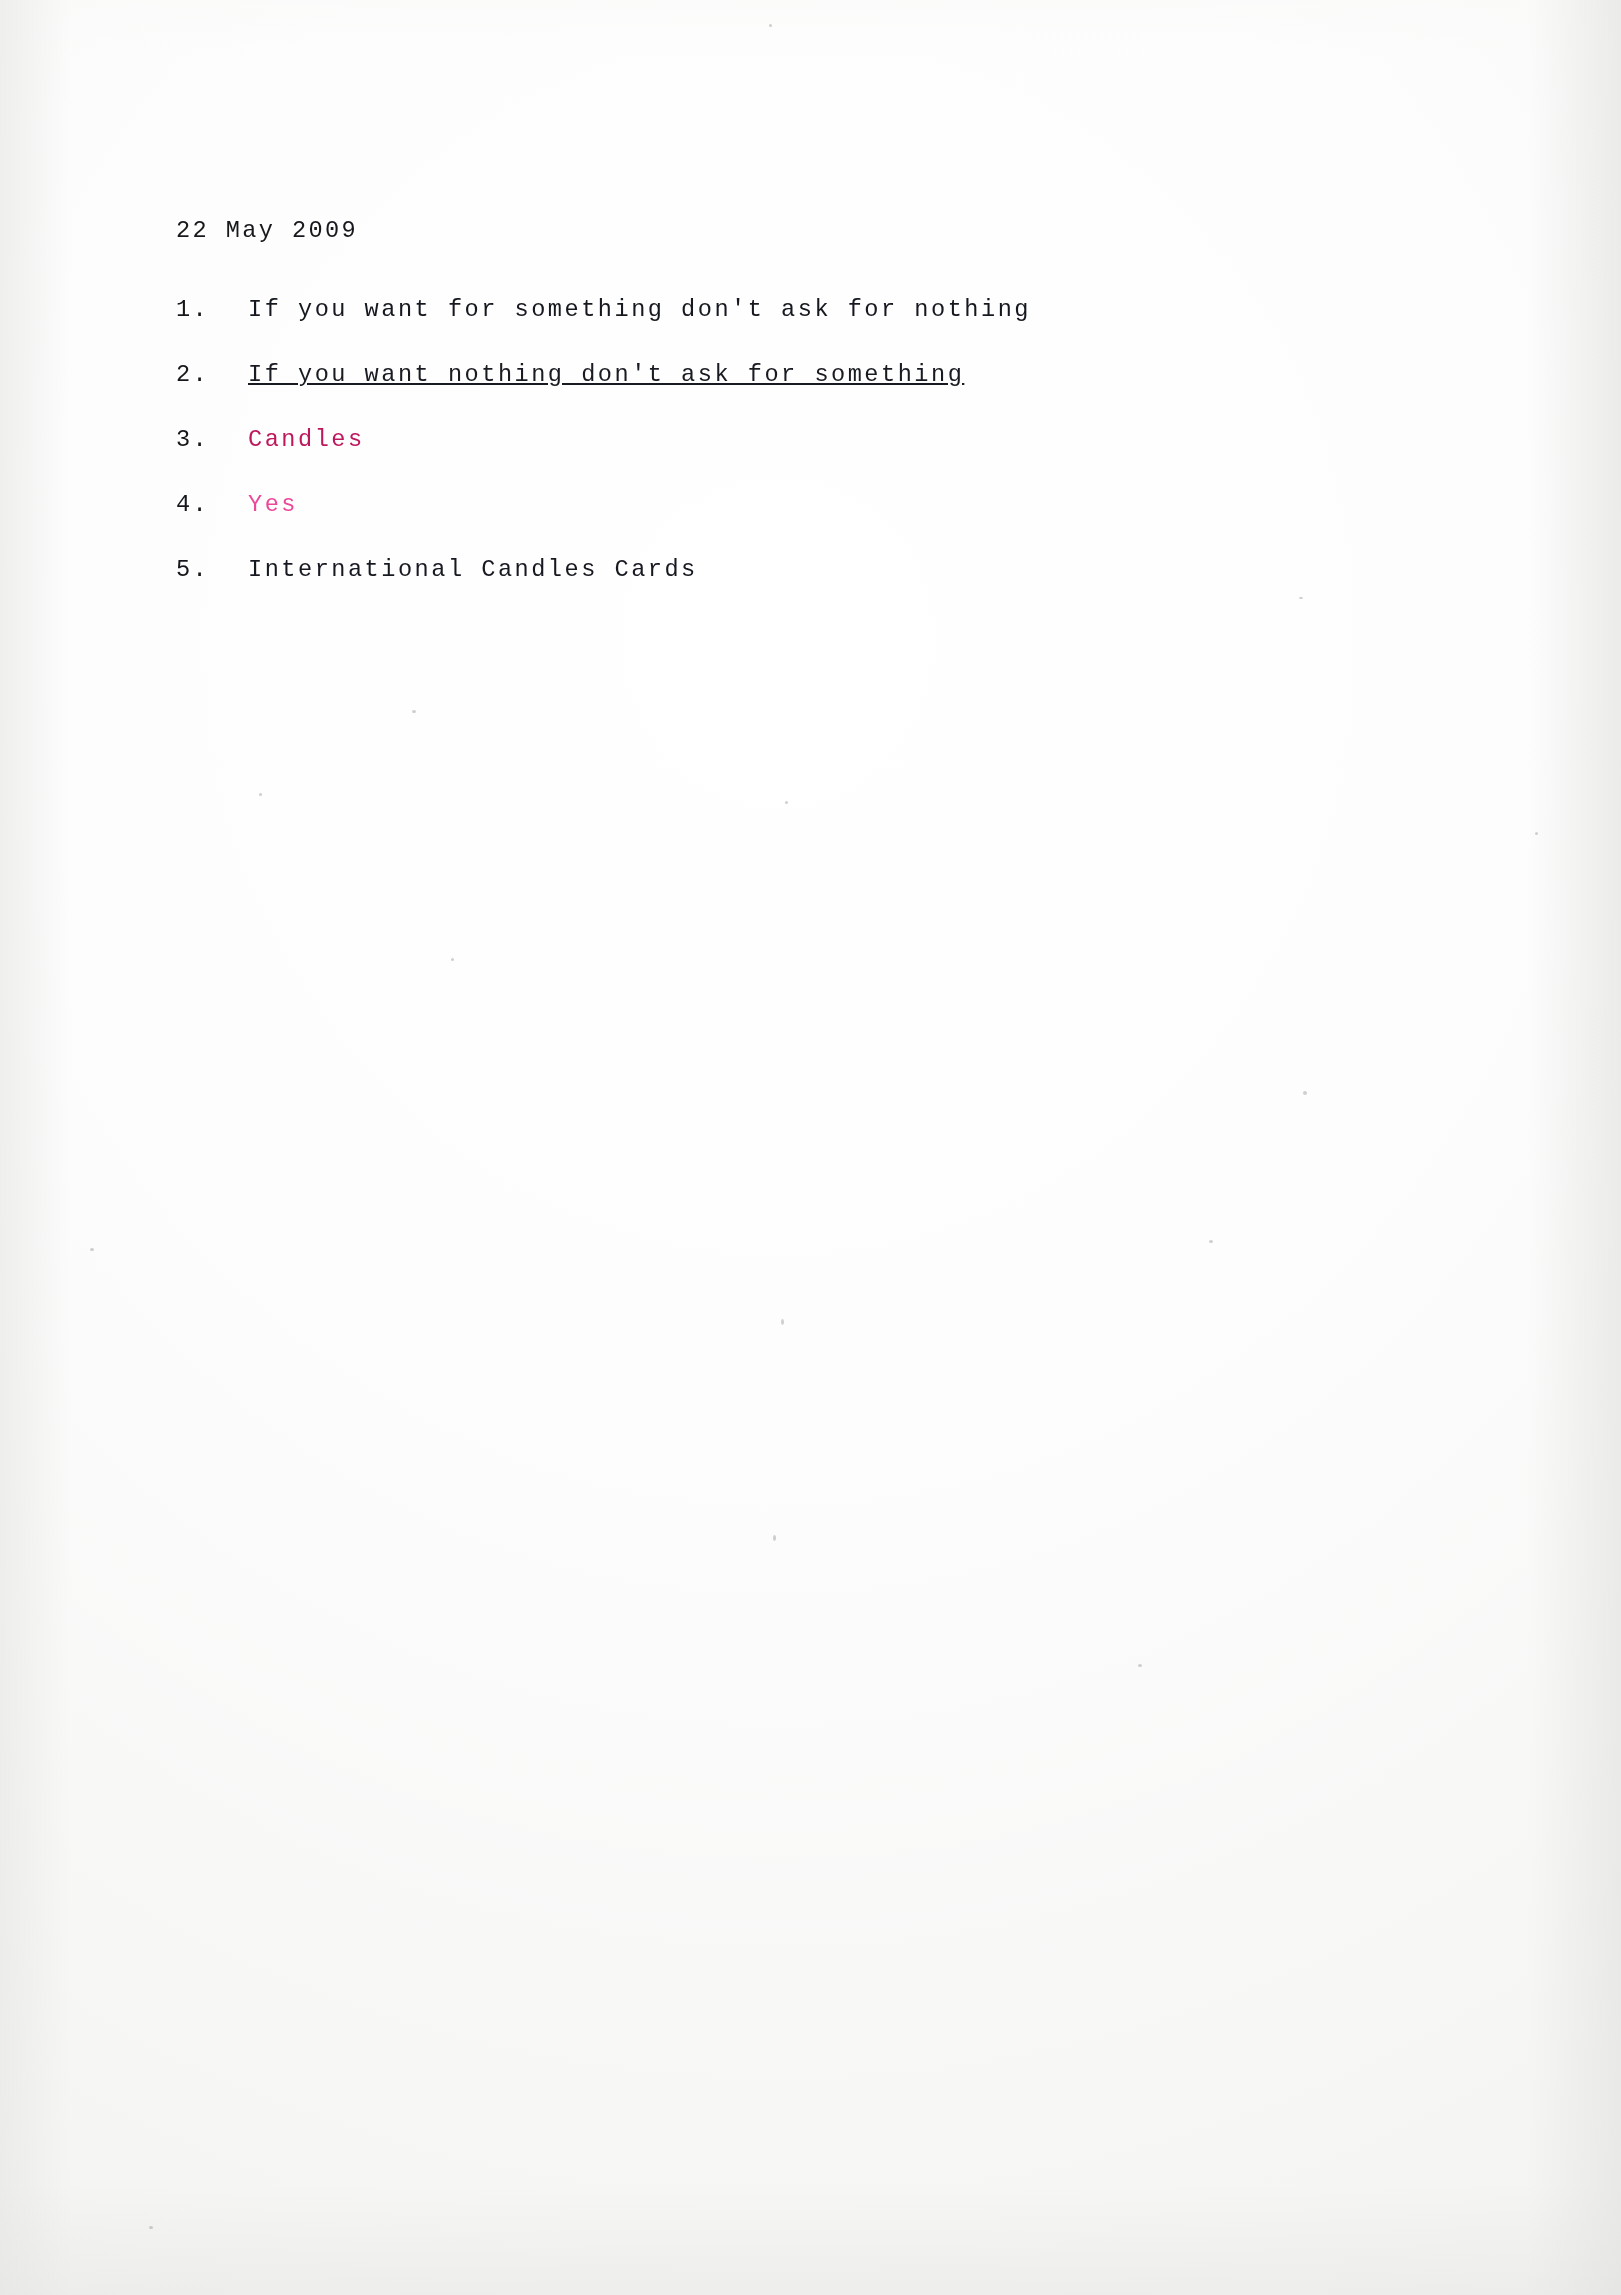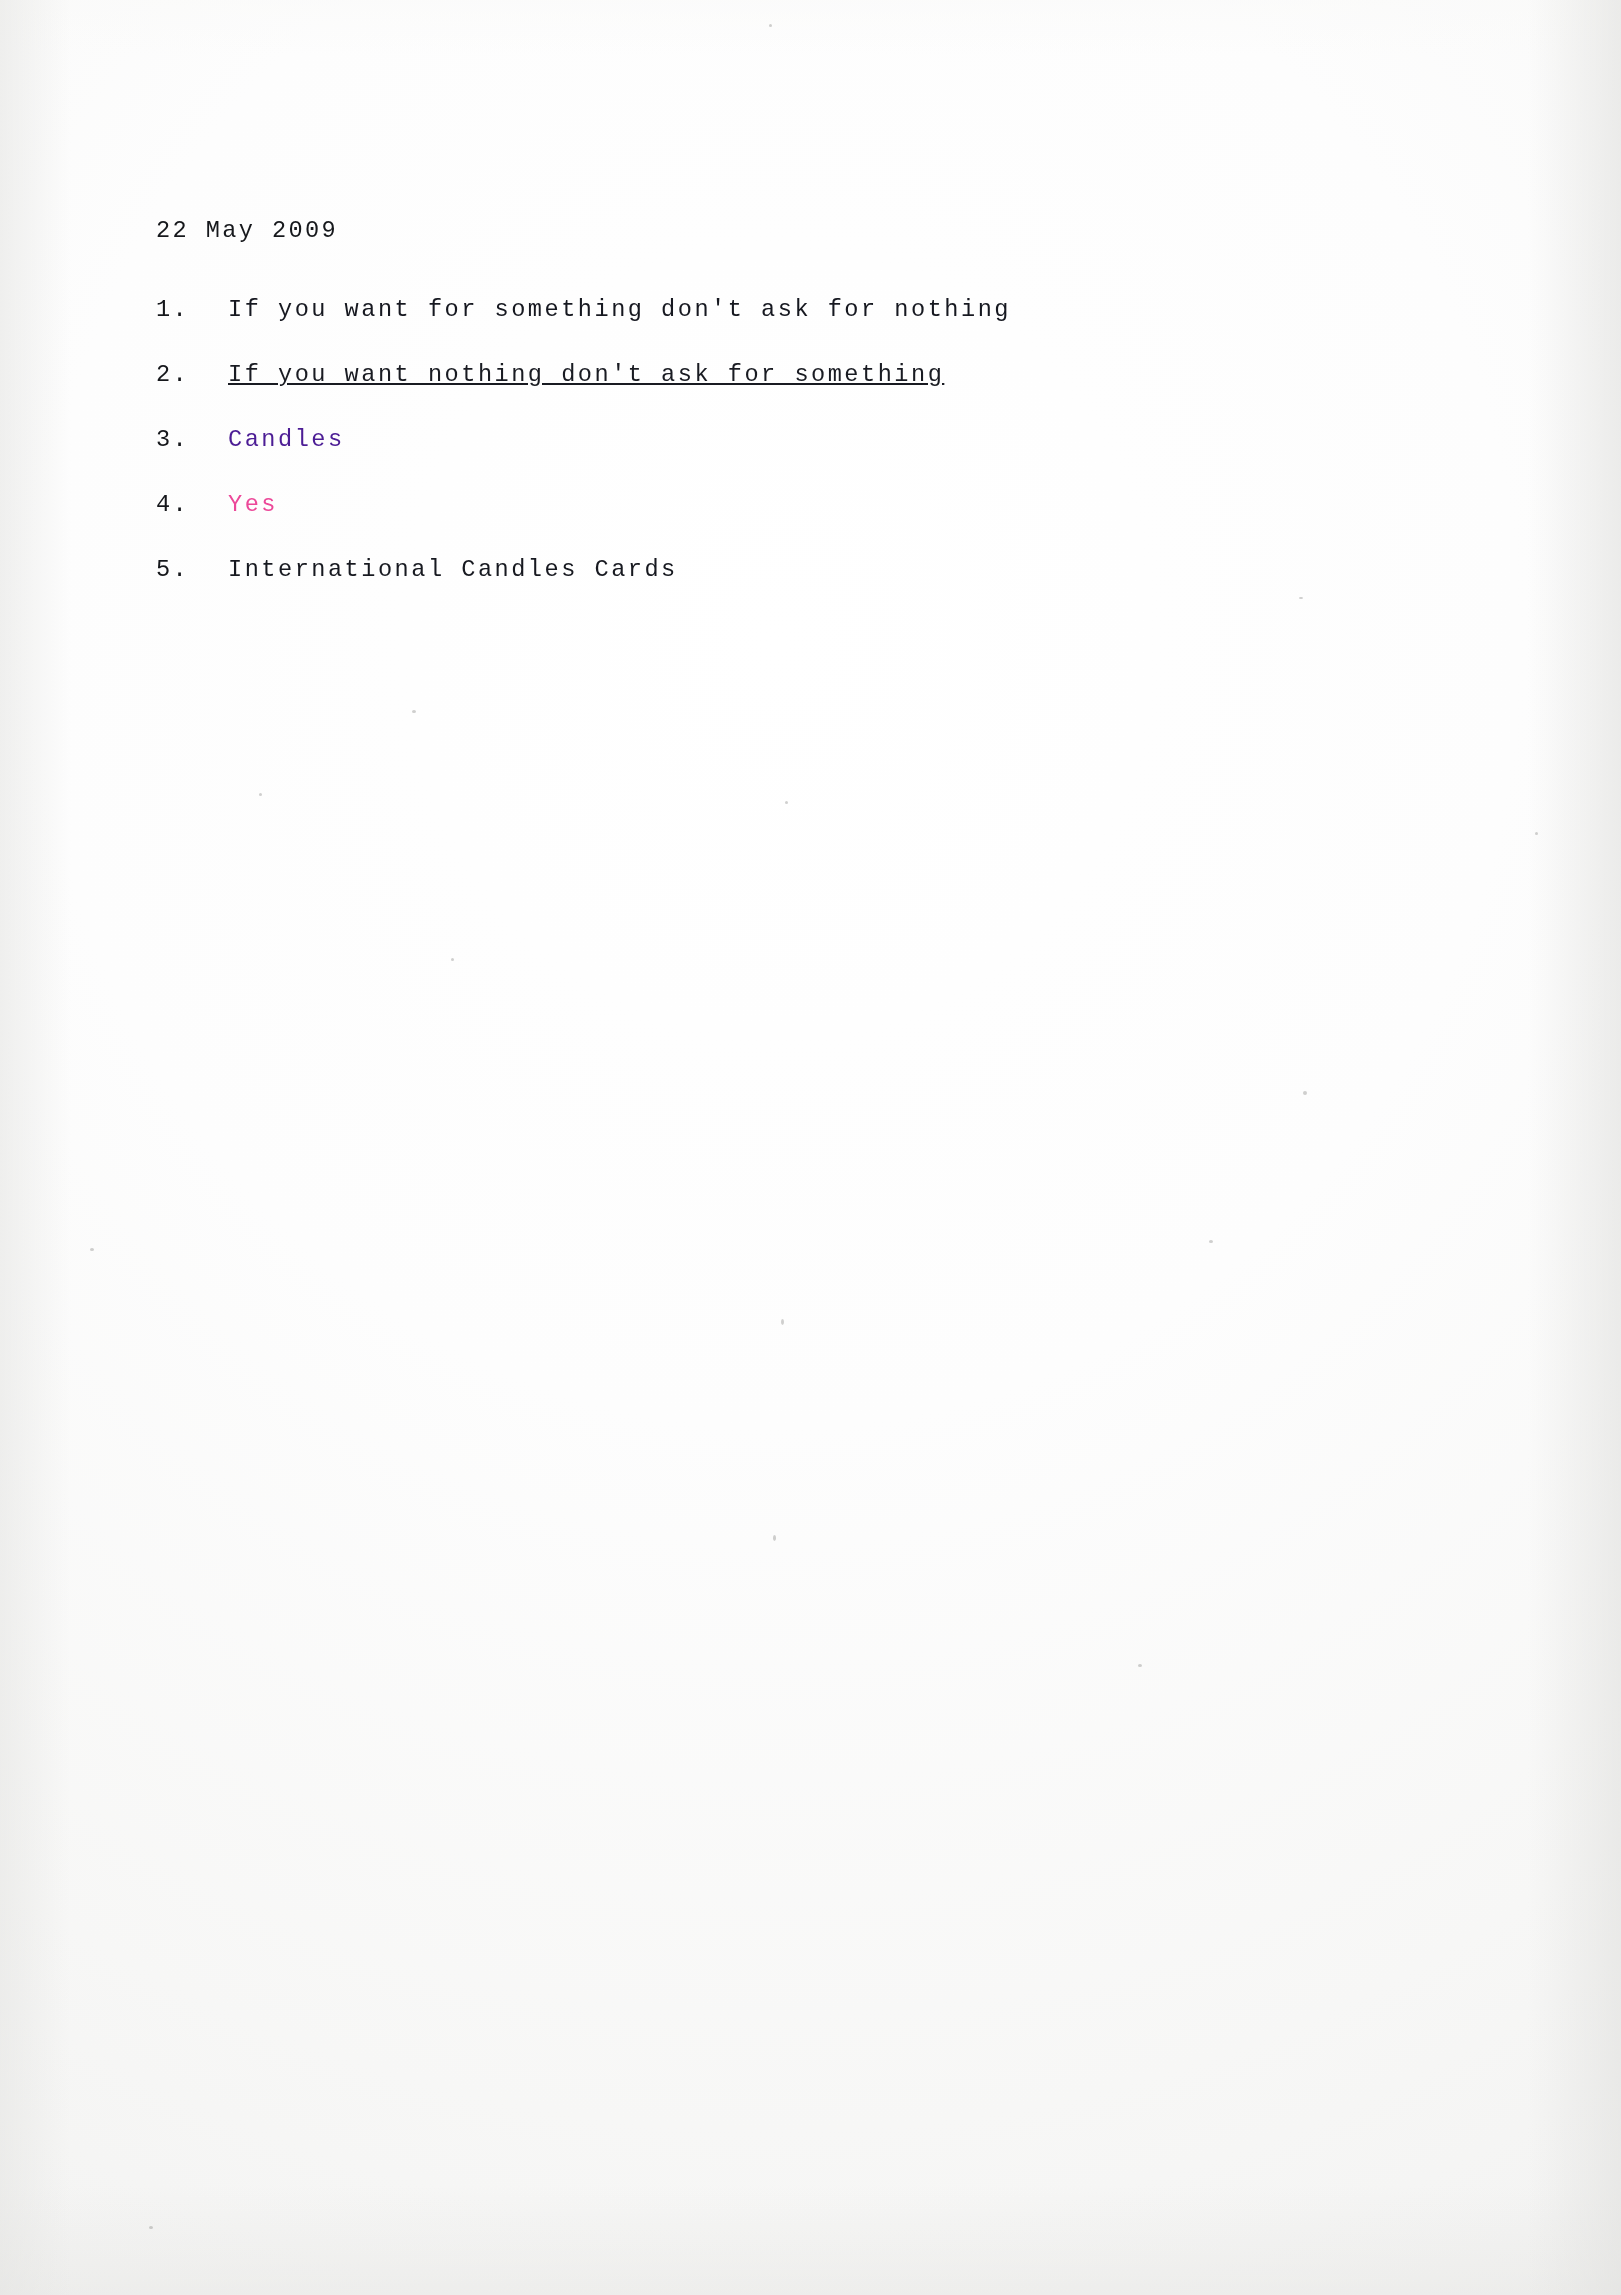--- a/index.html
+++ b/index.html
@@ -37,21 +37,21 @@
   
   .speckle {
     position: absolute;
     background: rgba(150,150,148,0.45);
     border-radius: 50%;
     pointer-events: none;
   }
 
   .content {
     position: absolute;
-    left: 156px;
+    left: 176px;
     top: 217px;
     width: 1178px;
     z-index: 3;
   }
 
   .doc-date {
     font-size: 23.6px;
     letter-spacing: 2.4px;
     color: #16181c;
     margin: 0 0 52px 0;
@@ -82,21 +82,21 @@
   .item-text {
     font-size: 23.6px;
     letter-spacing: 2.5px;
     color: #14161a;
     text-align: right;
   }
 
   
   .item-row:nth-child(1) .item-text { color: #161820; }
   .item-row:nth-child(2) .item-text { color: #191b22; text-decoration: underline; }
-  .item-row:nth-child(3) .item-text { color: #4c1d95; }
+  .item-row:nth-child(3) .item-text { color: #be185d; }
   .item-row:nth-child(4) .item-text { color: #ec4899; }
   .item-row:nth-child(5) .item-text { color: #171920; }
 </style>
 </head>
 <body>
 
 <div class="page"></div>
 
 <div class="speckle" style="left:769px;top:23.6px;width:3.1px;height:3.1px;"></div>
 <div class="speckle" style="left:1299px;top:597px;width:3.9px;height:2.4px;"></div>

